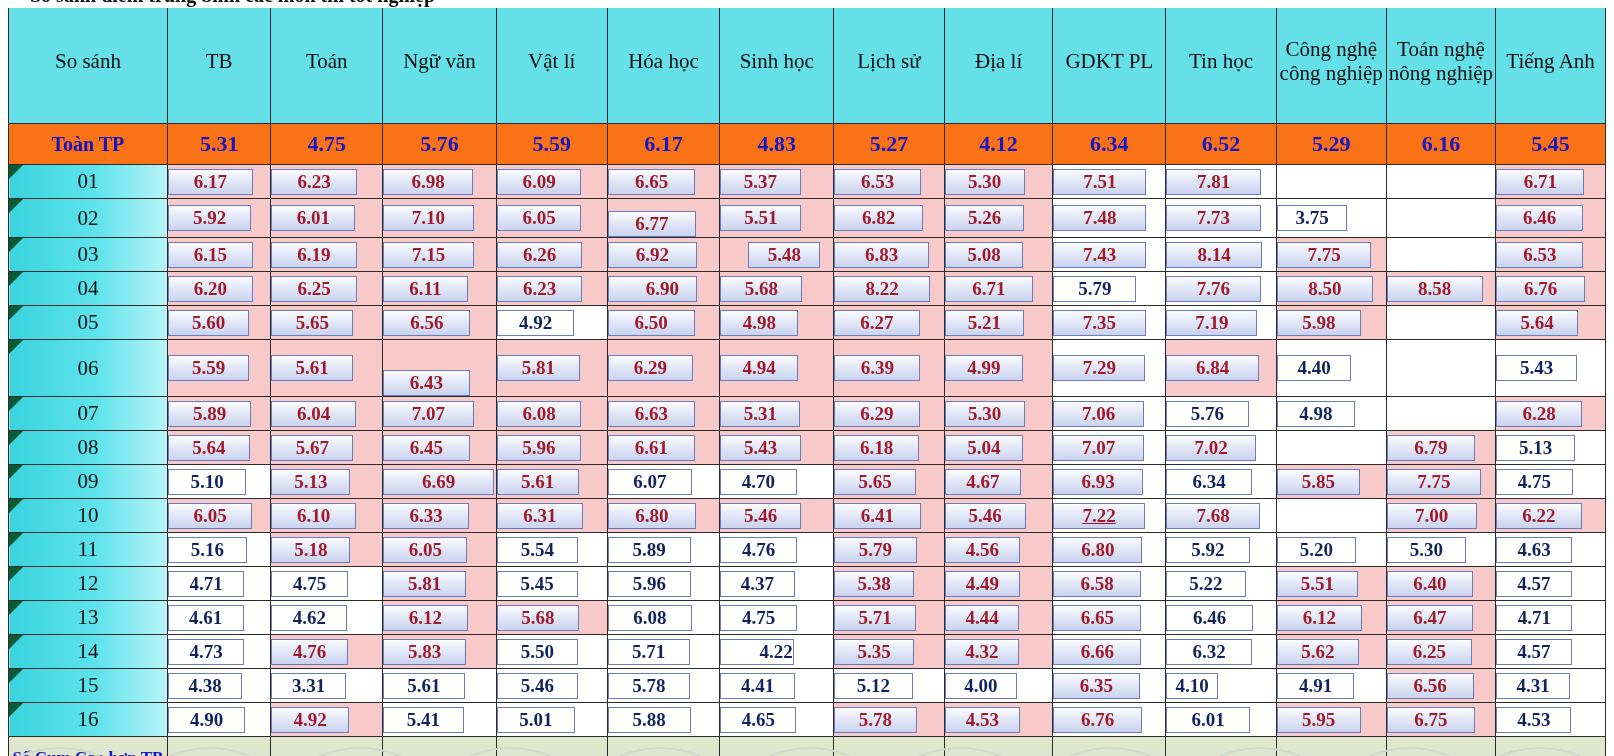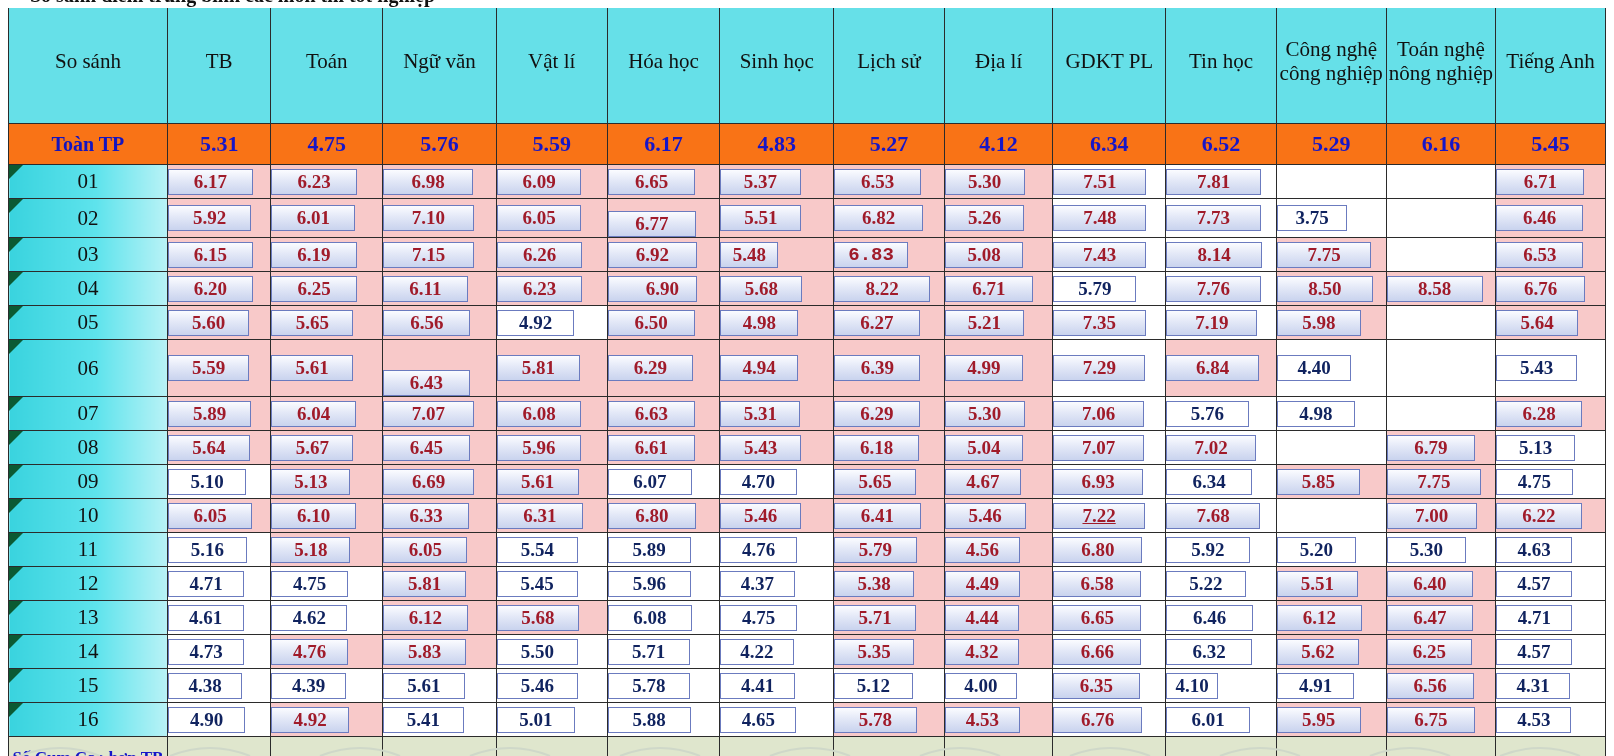--- a/index.html
+++ b/index.html
@@ -244,24 +244,24 @@
           <td class="cell pink">
             <span class="chip red" style="width: 90.9px;">7.15</span>
           </td>
           <td class="cell pink">
             <span class="chip red" style="width: 85.56px; text-align: center;">6.26</span>
           </td>
           <td class="cell pink">
             <span class="chip red" style="width: 89.52px;">6.92</span>
           </td>
           <td class="cell pink">
-            <span class="chip red" style="width: 58px;">5.48</span>
-          </td>
-          <td class="cell pink">
-            <span class="chip red" style="width: 74px; font-family: Liberation Mono, monospace;">6.83</span>
+            <span class="chip red" style="width: 72px; margin-left: 28px;">5.48</span>
+          </td>
+          <td class="cell pink">
+            <span class="chip red" style="width: 95px;">6.83</span>
           </td>
           <td class="cell pink">
             <span class="chip red" style="width: 78.48px;">5.08</span>
           </td>
           <td class="cell">
             <span class="chip red" style="width: 92.58px;">7.43</span>
           </td>
           <td class="cell">
             <span class="chip red" style="width: 96px;">8.14</span>
           </td>
@@ -477,21 +477,21 @@
         </tr>
         <tr class="datarow">
           <td class="rowlabel">09</td>
           <td class="cell">
             <span class="chip plain" style="width: 78.6px;">5.10</span>
           </td>
           <td class="cell pink">
             <span class="chip red" style="width: 78.78px;">5.13</span>
           </td>
           <td class="cell pink">
-            <span class="chip red" style="width: 91px;">6.69</span>
+            <span class="chip red" style="width: 111px;">6.69</span>
           </td>
           <td class="cell pink">
             <span class="chip red" style="width: 81.66px;">5.61</span>
           </td>
           <td class="cell">
             <span class="chip plain" style="width: 84.42px;">6.07</span>
           </td>
           <td class="cell">
             <span class="chip plain" style="width: 76.2px;">4.70</span>
           </td>
@@ -694,21 +694,21 @@
           <td class="cell pink">
             <span class="chip red" style="width: 82.98px;">5.83</span>
           </td>
           <td class="cell">
             <span class="chip plain" style="width: 81px;">5.50</span>
           </td>
           <td class="cell">
             <span class="chip plain" style="width: 82.26px;">5.71</span>
           </td>
           <td class="cell">
-            <span class="chip plain" style="width: 73.32px;">4.22</span>
+            <span class="chip plain" style="width: 73.32px; text-align: right;">4.22</span>
           </td>
           <td class="cell pink">
             <span class="chip red" style="width: 80.1px;">5.35</span>
           </td>
           <td class="cell pink">
             <span class="chip red" style="width: 73.92px;">4.32</span>
           </td>
           <td class="cell">
             <span class="chip red" style="width: 87.96px;">6.66</span>
           </td>
@@ -724,21 +724,21 @@
           <td class="cell">
             <span class="chip plain" style="width: 75.42px;">4.57</span>
           </td>
         </tr>
         <tr class="datarow">
           <td class="rowlabel">15</td>
           <td class="cell">
             <span class="chip plain" style="width: 74.28px;">4.38</span>
           </td>
           <td class="cell">
-            <span class="chip plain" style="width: 74.34px;">4.39</span>
+            <span class="chip plain" style="width: 74.34px;">3.31</span>
           </td>
           <td class="cell">
             <span class="chip plain" style="width: 81.66px;">5.61</span>
           </td>
           <td class="cell">
             <span class="chip plain" style="width: 80.76px;">5.46</span>
           </td>
           <td class="cell">
             <span class="chip plain" style="width: 82.68px;">5.78</span>
           </td>

